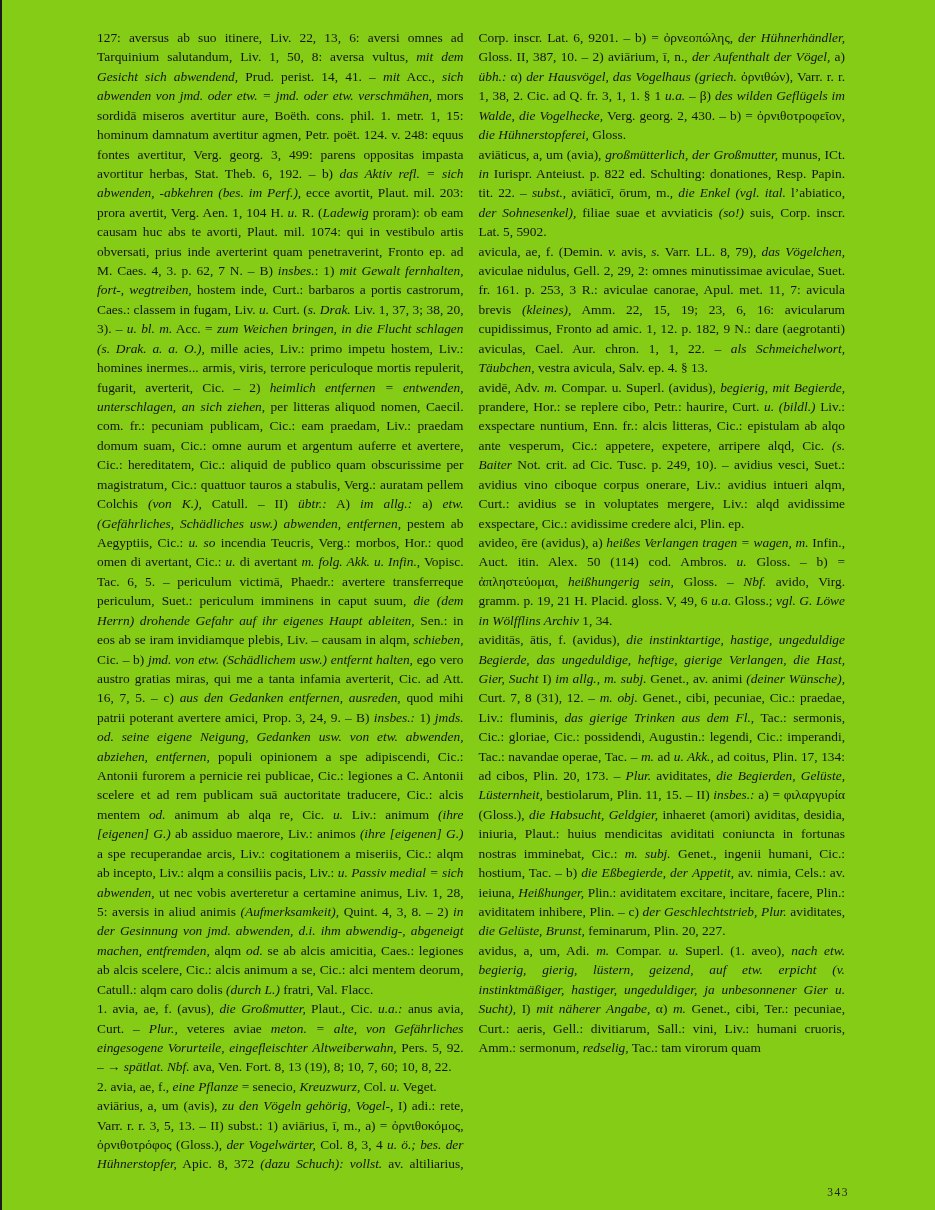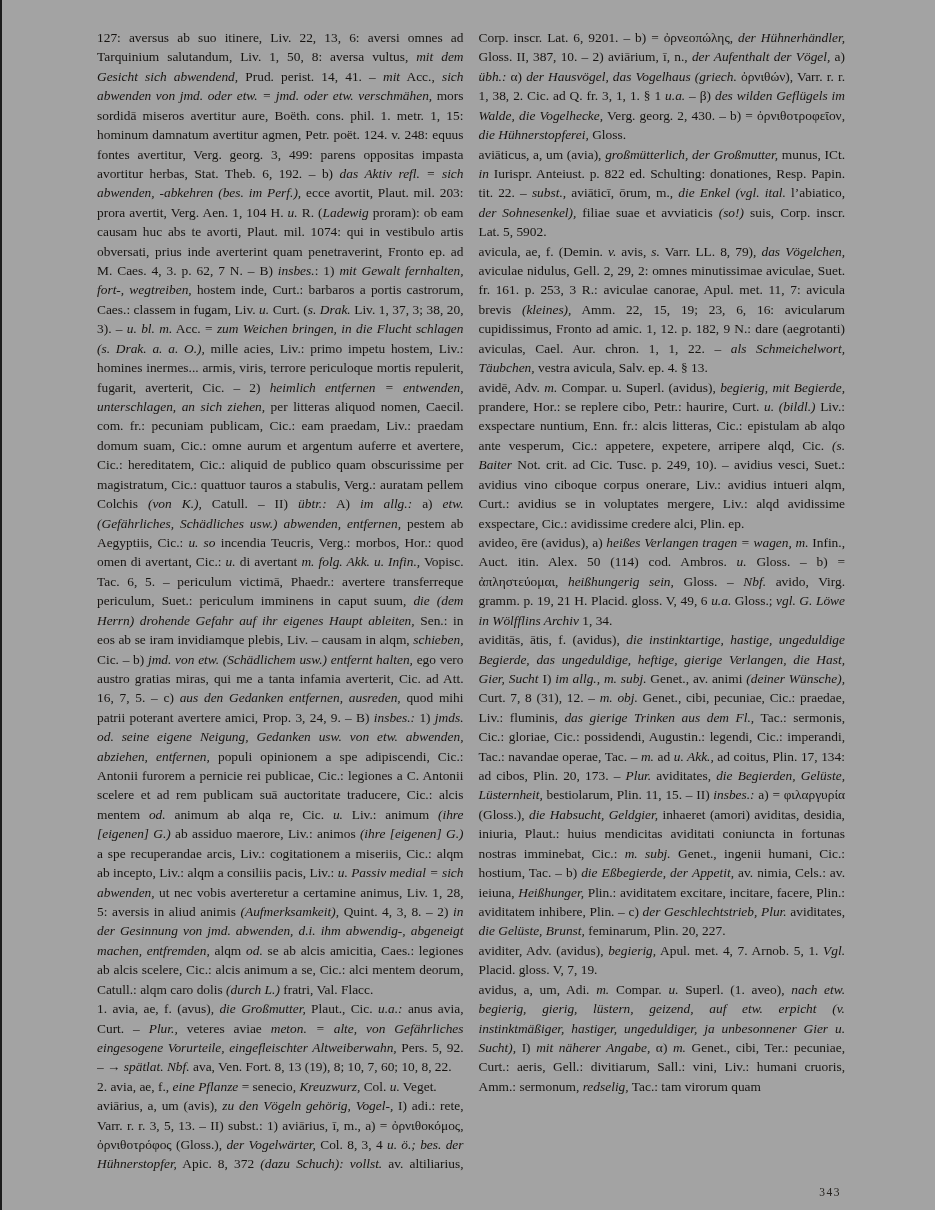--- a/index.html
+++ b/index.html
@@ -1,19 +1,19 @@
 <!DOCTYPE html>
 <html lang="de"><head>
 <meta charset="utf-8">
 <style>
   html,body{margin:0;padding:0;background:#e9e9e6;}
   .sheet{
     position:relative;
     width:935px;height:1210px;
-    background:#a3a3a3;
+    background:#84cc16;
     overflow:hidden;
     font-family:"Liberation Serif","DejaVu Serif",serif;
     color:#161310;
   }
   .scan-edge{
     position:absolute;left:0;top:0;width:2px;height:1210px;
     background:#1c1c1c;
   }
   .columns{
     position:absolute;left:97px;top:28px;
@@ -21,38 +21,37 @@
     column-count:2;column-gap:15px;column-fill:auto;
     font-size:13.4px;line-height:19.42px;
     text-align:justify;
     hyphens:auto;-webkit-hyphens:auto;
     overflow:hidden;
   }
   .entry{margin:0;padding:0;}
   .entry b{font-weight:normal;}
   .entry i{font-style:italic;}
   .page-number{
-    position:absolute;right:94px;bottom:12px;
+    position:absolute;right:86px;bottom:12px;
     font-size:11.5px;letter-spacing:1.5px;color:#23201c;
   }
 </style>
 </head>
 <body>
 
 <div class="sheet">
   <div class="scan-edge"></div>
 
   <div class="columns" lang="de">
     <p class="entry">127: aversus ab suo itinere, Liv. 22, 13, 6: aversi omnes ad Tarquinium salutandum, Liv. 1, 50, 8: aversa vultus, <i>mit dem Gesicht sich abwendend,</i> Prud. perist. 14, 41. – <i>mit</i> Acc., <b><i>sich abwenden</i></b> <i>von jmd. oder etw. = jmd. oder etw. verschmähen,</i> mors sordidā miseros avertitur aure, Boëth. cons. phil. 1. metr. 1, 15: hominum damnatum avertitur agmen, Petr. poët. 124. v. 248: equus fontes avertitur, Verg. georg. 3, 499: parens oppositas impasta avortitur herbas, Stat. Theb. 6, 192. – b) <i>das Aktiv refl. =</i> <b><i>sich abwenden, -abkehren</i></b> <i>(bes. im Perf.),</i> ecce avortit, Plaut. mil. 203: prora avertit, Verg. Aen. 1, 104 H. <i>u.</i> R. (<i>Ladewig</i> proram): ob eam causam huc abs te avorti, Plaut. mil. 1074: qui in vestibulo artis obversati, prius inde averterint quam penetraverint, Fronto ep. ad M. Caes. 4, 3. p. 62, 7 N. – B) <i>insbes.</i>: 1) <i>mit Gewalt</i> <b><i>fernhalten, fort-, wegtreiben,</i></b> hostem inde, Curt.: barbaros a portis castrorum, Caes.: classem in fugam, Liv. <i>u.</i> Curt. (<i>s. Drak.</i> Liv. 1, 37, 3; 38, 20, 3). – <i>u. bl. m.</i> Acc. = <b><i>zum Weichen bringen, in die Flucht schlagen</i></b> <i>(s. Drak. a. a. O.),</i> mille acies, Liv.: primo impetu hostem, Liv.: homines inermes... armis, viris, terrore periculoque mortis repulerit, fugarit, averterit, Cic. – 2) <i>heimlich entfernen =</i> <b><i>entwenden, unterschlagen, an sich ziehen,</i></b> per litteras aliquod nomen, Caecil. com. fr.: pecuniam publicam, Cic.: eam praedam, Liv.: praedam domum suam, Cic.: omne aurum et argentum auferre et avertere, Cic.: hereditatem, Cic.: aliquid de publico quam obscurissime per magistratum, Cic.: quattuor tauros a stabulis, Verg.: auratam pellem Colchis <i>(von K.),</i> Catull. – II) <i>übtr.:</i> A) <i>im allg.:</i> a) <i>etw. (Gefährliches, Schädliches usw.)</i> <b><i>abwenden, entfernen,</i></b> pestem ab Aegyptiis, Cic.: <i>u. so</i> incendia Teucris, Verg.: morbos, Hor.: quod omen di avertant, Cic.: <i>u.</i> di avertant <i>m. folg. Akk. u. Infin.,</i> Vopisc. Tac. 6, 5. – periculum victimā, Phaedr.: avertere transferreque periculum, Suet.: periculum imminens in caput suum, <i>die (dem Herrn) drohende Gefahr auf ihr eigenes Haupt ableiten,</i> Sen.: in eos ab se iram invidiamque plebis, Liv. – causam in alqm, <i>schieben,</i> Cic. – b) <i>jmd. von etw. (Schädlichem usw.)</i> <b><i>entfernt halten,</i></b> ego vero austro gratias miras, qui me a tanta infamia averterit, Cic. ad Att. 16, 7, 5. – c) <b><i>aus den Gedanken entfernen, ausreden,</i></b> quod mihi patrii poterant avertere amici, Prop. 3, 24, 9. – B) <i>insbes.:</i> 1) <i>jmds. od. seine eigene Neigung, Gedanken usw. von etw.</i> <b><i>abwenden, abziehen, entfernen,</i></b> populi opinionem a spe adipiscendi, Cic.: Antonii furorem a pernicie rei publicae, Cic.: legiones a C. Antonii scelere et ad rem publicam suā auctoritate traducere, Cic.: alcis mentem <i>od.</i> animum ab alqa re, Cic. <i>u.</i> Liv.: animum <i>(ihre [eigenen] G.)</i> ab assiduo maerore, Liv.: animos <i>(ihre [eigenen] G.)</i> a spe recuperandae arcis, Liv.: cogitationem a miseriis, Cic.: alqm ab incepto, Liv.: alqm a consiliis pacis, Liv.: <i>u. Passiv medial =</i> <b><i>sich abwenden,</i></b> ut nec vobis averteretur a certamine animus, Liv. 1, 28, 5: aversis in aliud animis <i>(Aufmerksamkeit),</i> Quint. 4, 3, 8. – 2) <i>in der Gesinnung von jmd. abwenden, d.i. ihm</i> <b><i>abwendig-, abgeneigt machen, entfremden,</i></b> alqm <i>od.</i> se ab alcis amicitia, Caes.: legiones ab alcis scelere, Cic.: alcis animum a se, Cic.: alci mentem deorum, Catull.: alqm caro dolis <i>(durch L.)</i> fratri, Val. Flacc.</p>
     <p class="entry"><b>1. avia</b>, ae, f. (avus), <i>die</i> <b><i>Großmutter,</i></b> Plaut., Cic. <i>u.a.:</i> anus avia, Curt. – <i>Plur.,</i> veteres aviae <i>meton. = alte, von Gefährliches eingesogene Vorurteile, eingefleischter Altweiberwahn,</i> Pers. 5, 92. – → <i>spätlat. Nbf.</i> ava, Ven. Fort. 8, 13 (19), 8; 10, 7, 60; 10, 8, 22.</p>
     <p class="entry"><b>2. avia</b>, ae, f., <i>eine Pflanze</i> = senecio, <b><i>Kreuzwurz,</i></b> Col. <i>u.</i> Veget.</p>
     <p class="entry"><b>aviārius</b>, a, um (avis), <b><i>zu den Vögeln gehörig, Vogel-,</i></b> I) adi.: rete, Varr. r. r. 3, 5, 13. – II) subst.: 1) <b>aviārius</b>, ī, m., a) = ὀρνιθοκόμος, ὀρνιθοτρόφος (Gloss.), <i>der</i> <b><i>Vogelwärter,</i></b> Col. 8, 3, 4 <i>u. ö.; bes. der</i> <b><i>Hühnerstopfer,</i></b> Apic. 8, 372 <i>(dazu Schuch):</i> <i>vollst.</i> av. altiliarius, Corp. inscr. Lat. 6, 9201. – b) = ὀρνεοπώλης, <i>der</i> <b><i>Hühnerhändler,</i></b> Gloss. II, 387, 10. – 2) <b>aviārium</b>, ī, n., <i>der Aufenthalt der Vögel,</i> a) <i>übh.:</i> α) <i>der Hausvögel, das</i> <b><i>Vogelhaus</i></b> <i>(griech.</i> ὀρνιθών), Varr. r. r. 1, 38, 2. Cic. ad Q. fr. 3, 1, 1. § 1 <i>u.a.</i> – β) <i>des wilden Geflügels im Walde, die</i> <b><i>Vogelhecke,</i></b> Verg. georg. 2, 430. – b) = ὀρνιθοτροφεῖον, <i>die</i> <b><i>Hühnerstopferei,</i></b> Gloss.</p>
     <p class="entry"><b>aviāticus</b>, a, um (avia), <b><i>großmütterlich, der Großmutter,</i></b> munus, ICt. <i>in</i> Iurispr. Anteiust. p. 822 ed. Schulting: donationes, Resp. Papin. tit. 22. – <i>subst.,</i> aviāticī, ōrum, m., <i>die</i> <b><i>Enkel</i></b> <i>(vgl. ital.</i> l’abiatico, <i>der Sohnesenkel),</i> filiae suae et avviaticis <i>(so!)</i> suis, Corp. inscr. Lat. 5, 5902.</p>
     <p class="entry"><b>avicula</b>, ae, f. (Demin. <i>v.</i> avis, <i>s.</i> Varr. LL. 8, 79), <i>das</i> <b><i>Vögelchen,</i></b> aviculae nidulus, Gell. 2, 29, 2: omnes minutissimae aviculae, Suet. fr. 161. p. 253, 3 R.: aviculae canorae, Apul. met. 11, 7: avicula brevis <i>(kleines),</i> Amm. 22, 15, 19; 23, 6, 16: avicularum cupidissimus, Fronto ad amic. 1, 12. p. 182, 9 N.: dare (aegrotanti) aviculas, Cael. Aur. chron. 1, 1, 22. – <i>als Schmeichelwort,</i> <b><i>Täubchen,</i></b> vestra avicula, Salv. ep. 4. § 13.</p>
     <p class="entry"><b>avidē</b>, Adv. <i>m.</i> Compar. u. Superl. (avidus), <b><i>begierig, mit Begierde,</i></b> prandere, Hor.: se replere cibo, Petr.: haurire, Curt. <i>u. (bildl.)</i> Liv.: exspectare nuntium, Enn. fr.: alcis litteras, Cic.: epistulam ab alqo ante vesperum, Cic.: appetere, expetere, arripere alqd, Cic. <i>(s. Baiter</i> Not. crit. ad Cic. Tusc. p. 249, 10). – avidius vesci, Suet.: avidius vino ciboque corpus onerare, Liv.: avidius intueri alqm, Curt.: avidius se in voluptates mergere, Liv.: alqd avidissime exspectare, Cic.: avidissime credere alci, Plin. ep.</p>
     <p class="entry"><b>avideo</b>, ēre (avidus), a) <b><i>heißes Verlangen tragen = wagen,</i></b> <i>m.</i> Infin., Auct. itin. Alex. 50 (114) cod. Ambros. <i>u.</i> Gloss. – b) = ἀπληστεύομαι, <b><i>heißhungerig sein,</i></b> Gloss. – <i>Nbf.</i> <b>avido</b>, Virg. gramm. p. 19, 21 H. Placid. gloss. V, 49, 6 <i>u.a.</i> Gloss.; <i>vgl. G. Löwe in Wölfflins Archiv</i> 1, 34.</p>
     <p class="entry"><b>aviditās</b>, ātis, f. (avidus), <i>die instinktartige, hastige, ungeduldige</i> <b><i>Begierde,</i></b> <i>das ungeduldige, heftige,</i> <b><i>gierige Verlangen,</i></b> <i>die</i> <b><i>Hast, Gier, Sucht</i></b> I) <i>im allg., m. subj.</i> Genet., av. animi <i>(deiner Wünsche),</i> Curt. 7, 8 (31), 12. – <i>m. obj.</i> Genet., cibi, pecuniae, Cic.: praedae, Liv.: fluminis, <i>das gierige Trinken aus dem Fl.,</i> Tac.: sermonis, Cic.: gloriae, Cic.: possidendi, Augustin.: legendi, Cic.: imperandi, Tac.: navandae operae, Tac. – <i>m.</i> ad <i>u. Akk.,</i> ad coitus, Plin. 17, 134: ad cibos, Plin. 20, 173. – <i>Plur.</i> aviditates, <i>die</i> <b><i>Begierden, Gelüste, Lüsternheit,</i></b> bestiolarum, Plin. 11, 15. – II) <i>insbes.:</i> a) = φιλαργυρία (Gloss.), <i>die</i> <b><i>Habsucht, Geldgier,</i></b> inhaeret (amori) aviditas, desidia, iniuria, Plaut.: huius mendicitas aviditati coniuncta in fortunas nostras imminebat, Cic.: <i>m. subj.</i> Genet., ingenii humani, Cic.: hostium, Tac. – b) <i>die</i> <b><i>Eßbegierde,</i></b> <i>der</i> <b><i>Appetit,</i></b> av. nimia, Cels.: av. ieiuna, <i>Heißhunger,</i> Plin.: aviditatem excitare, incitare, facere, Plin.: aviditatem inhibere, Plin. – c) <i>der Geschlechtstrieb, Plur.</i> aviditates, <i>die</i> <b><i>Gelüste, Brunst,</i></b> feminarum, Plin. 20, 227.</p>
-    <p class="entry"><b>aviditer</b>, Adv. (avidus), <b><i>begierig,</i></b> Apul. met. 4, 7. Arnob. 5, 1. <i>Vgl.</i> Placid. gloss. V, 7, 19.</p>
     <p class="entry"><b>avidus</b>, a, um, Adi. <i>m.</i> Compar. <i>u.</i> Superl. (1. aveo), <i>nach etw.</i> <b><i>begierig, gierig, lüstern, geizend,</i></b> <i>auf etw.</i> <b><i>erpicht</i></b> <i>(v. instinktmäßiger, hastiger, ungeduldiger, ja unbesonnener Gier u. Sucht),</i> I) <i>mit näherer Angabe,</i> α) <i>m.</i> Genet., cibi, Ter.: pecuniae, Curt.: aeris, Gell.: divitiarum, Sall.: vini, Liv.: humani cruoris, Amm.: sermonum, <i>redselig,</i> Tac.: tam virorum quam</p>
   </div>
 
   <div class="page-number">343</div>
 </div>
 
 </body></html>

